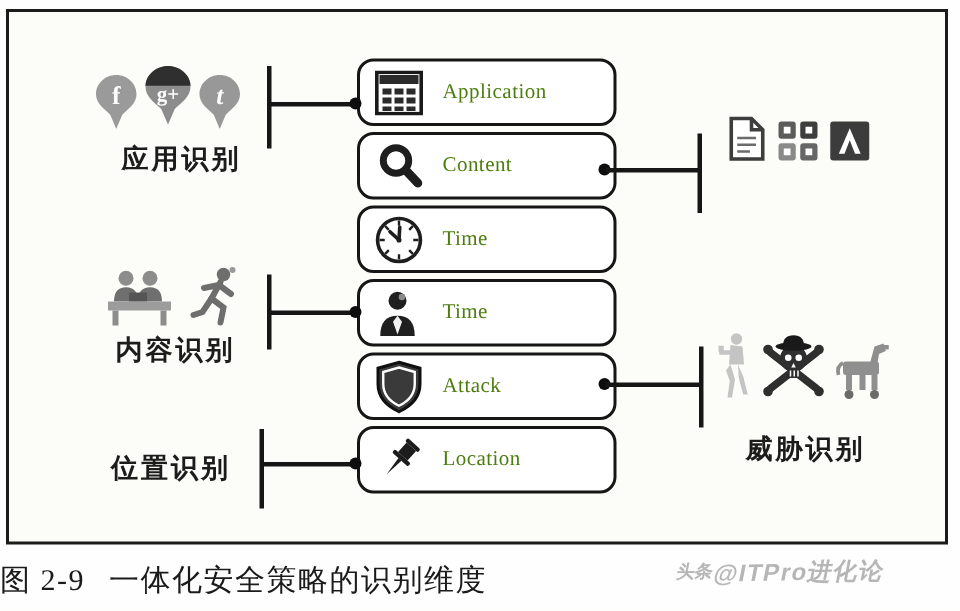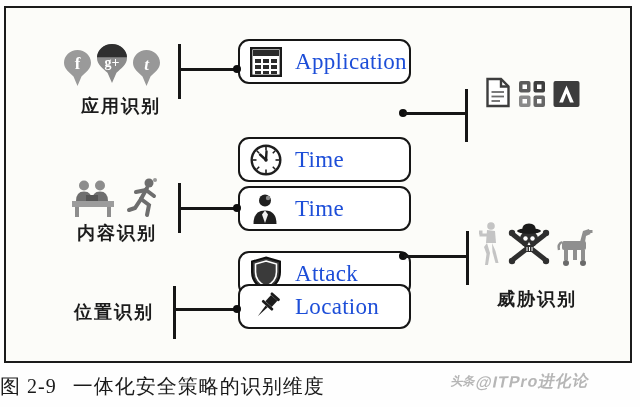--- a/index.html
+++ b/index.html
@@ -2,21 +2,21 @@
 <html><head>
 <meta charset="utf-8">
 <style>
   html,body{margin:0;padding:0;}
   body{width:640px;height:407px;background:#ffffff;font-family:"Liberation Serif","DejaVu Serif",serif;}
   .stage{position:relative;width:640px;height:407px;background:#fefefe;overflow:hidden;}
   .frame{position:absolute;left:4px;top:6px;width:624px;height:353px;border:2.5px solid #1b1b1b;background:#fcfcf9;}
 
   .cbox{position:absolute;left:238px;width:161px;height:41px;border:2.5px solid #161616;border-radius:11px;
         background:#ffffff;display:flex;align-items:center;padding-left:8px;gap:11px;}
-  .cbox .clabel{font-size:23px;color:#1d4ed8;letter-spacing:.3px;}
+  .cbox .clabel{font-size:14px;color:#4d7c0f;letter-spacing:.3px;}
   .cicon{display:flex;align-items:center;justify-content:center;width:36px;flex:0 0 36px;}
 
   .vline,.hline{position:absolute;background:#161616;}
   .vline{width:2.5px;}
   .hline{height:2.5px;}
   .dot{position:absolute;width:8px;height:8px;border-radius:50%;background:#0e0e0e;}
 
   .cnlabel{position:absolute;font-size:18px;font-weight:700;color:#1c1c1c;letter-spacing:2px;
            font-family:"Liberation Serif","DejaVu Sans",serif;white-space:nowrap;}
   .iconrow{position:absolute;display:flex;align-items:flex-end;}
@@ -50,20 +50,29 @@
             <rect x="21" y="18" width="6" height="4"></rect>
           <rect x="5" y="24" width="6" height="3"></rect>
             <rect x="13" y="24" width="6" height="3"></rect>
             <rect x="21" y="24" width="6" height="3"></rect>
         </g>
       </svg>
     </span>
     <span class="clabel">Application</span>
   </div>
 
+  <div class="cbox" style="top:88px">
+    <span class="cicon">
+      <svg width="34" height="34" viewBox="0 0 34 34">
+        <circle cx="15" cy="13" r="8.5" fill="none" stroke="#1e1e1e" stroke-width="4.6"></circle>
+        <line x1="21.5" y1="19.5" x2="29.5" y2="28" stroke="#1e1e1e" stroke-width="6" stroke-linecap="round"></line>
+      </svg>
+    </span>
+    <span class="clabel">Content</span>
+  </div>
 
   <div class="cbox" style="top:137px">
     <span class="cicon">
       <svg width="34" height="34" viewBox="0 0 34 34">
         <circle cx="17" cy="17" r="14.3" fill="#fff" stroke="#1e1e1e" stroke-width="2.4"></circle>
         <g stroke="#1e1e1e" stroke-width="1.6">
           <line x1="17" y1="4" x2="17" y2="7.5"></line>
             <line x1="17" y1="26.5" x2="17" y2="30"></line>
           <line x1="4" y1="17" x2="7.5" y2="17"></line>
             <line x1="26.5" y1="17" x2="30" y2="17"></line>
@@ -87,21 +96,21 @@
       <svg width="30" height="32" viewBox="0 0 30 32">
         <circle cx="14" cy="7.5" r="6" fill="#1f1f1f"></circle>
         <circle cx="17" cy="5" r="2.2" fill="#8a8a8a"></circle>
         <path d="M2.5 31 Q2.5 17.5 14 17.5 Q25.5 17.5 25.5 31 Z" fill="#1f1f1f"></path>
         <path d="M14 17.5 L17 21.5 L14 30 L11 21.5 Z" fill="#f2f2f2"></path>
       </svg>
     </span>
     <span class="clabel">Time</span>
   </div>
 
-  <div class="cbox" style="top:251px">
+  <div class="cbox" style="top:235px">
     <span class="cicon">
       <svg width="34" height="36" viewBox="0 0 34 36">
         <path d="M17 1.5 L31 5.5 V16 Q31 28 17 34.5 Q3 28 3 16 V5.5 Z" fill="#3a3a3a" stroke="#101010" stroke-width="2"></path>
         <path d="M17 5 L27.5 8 V16 Q27.5 25.5 17 30.5 Q6.5 25.5 6.5 16 V8 Z" fill="none" stroke="#ffffff" stroke-width="1.6"></path>
       </svg>
     </span>
     <span class="clabel">Attack</span>
   </div>
 
   <div class="cbox" style="top:284px">

